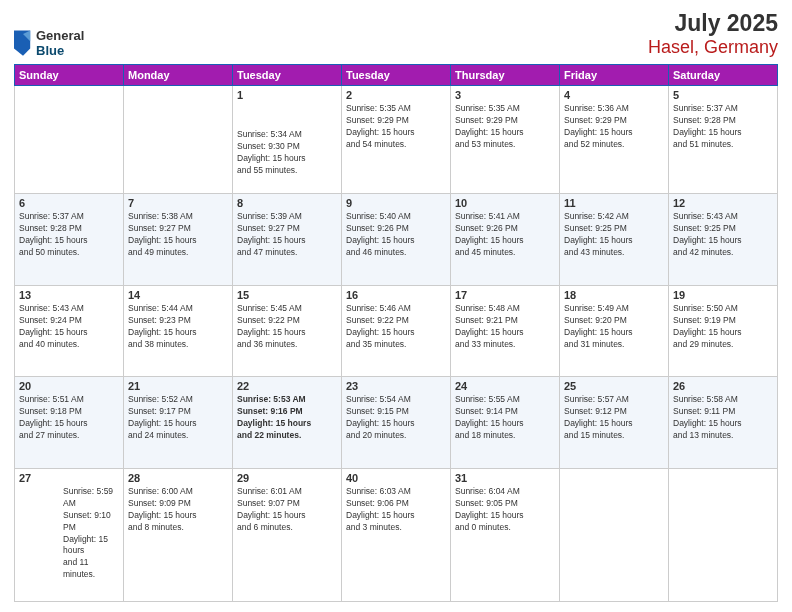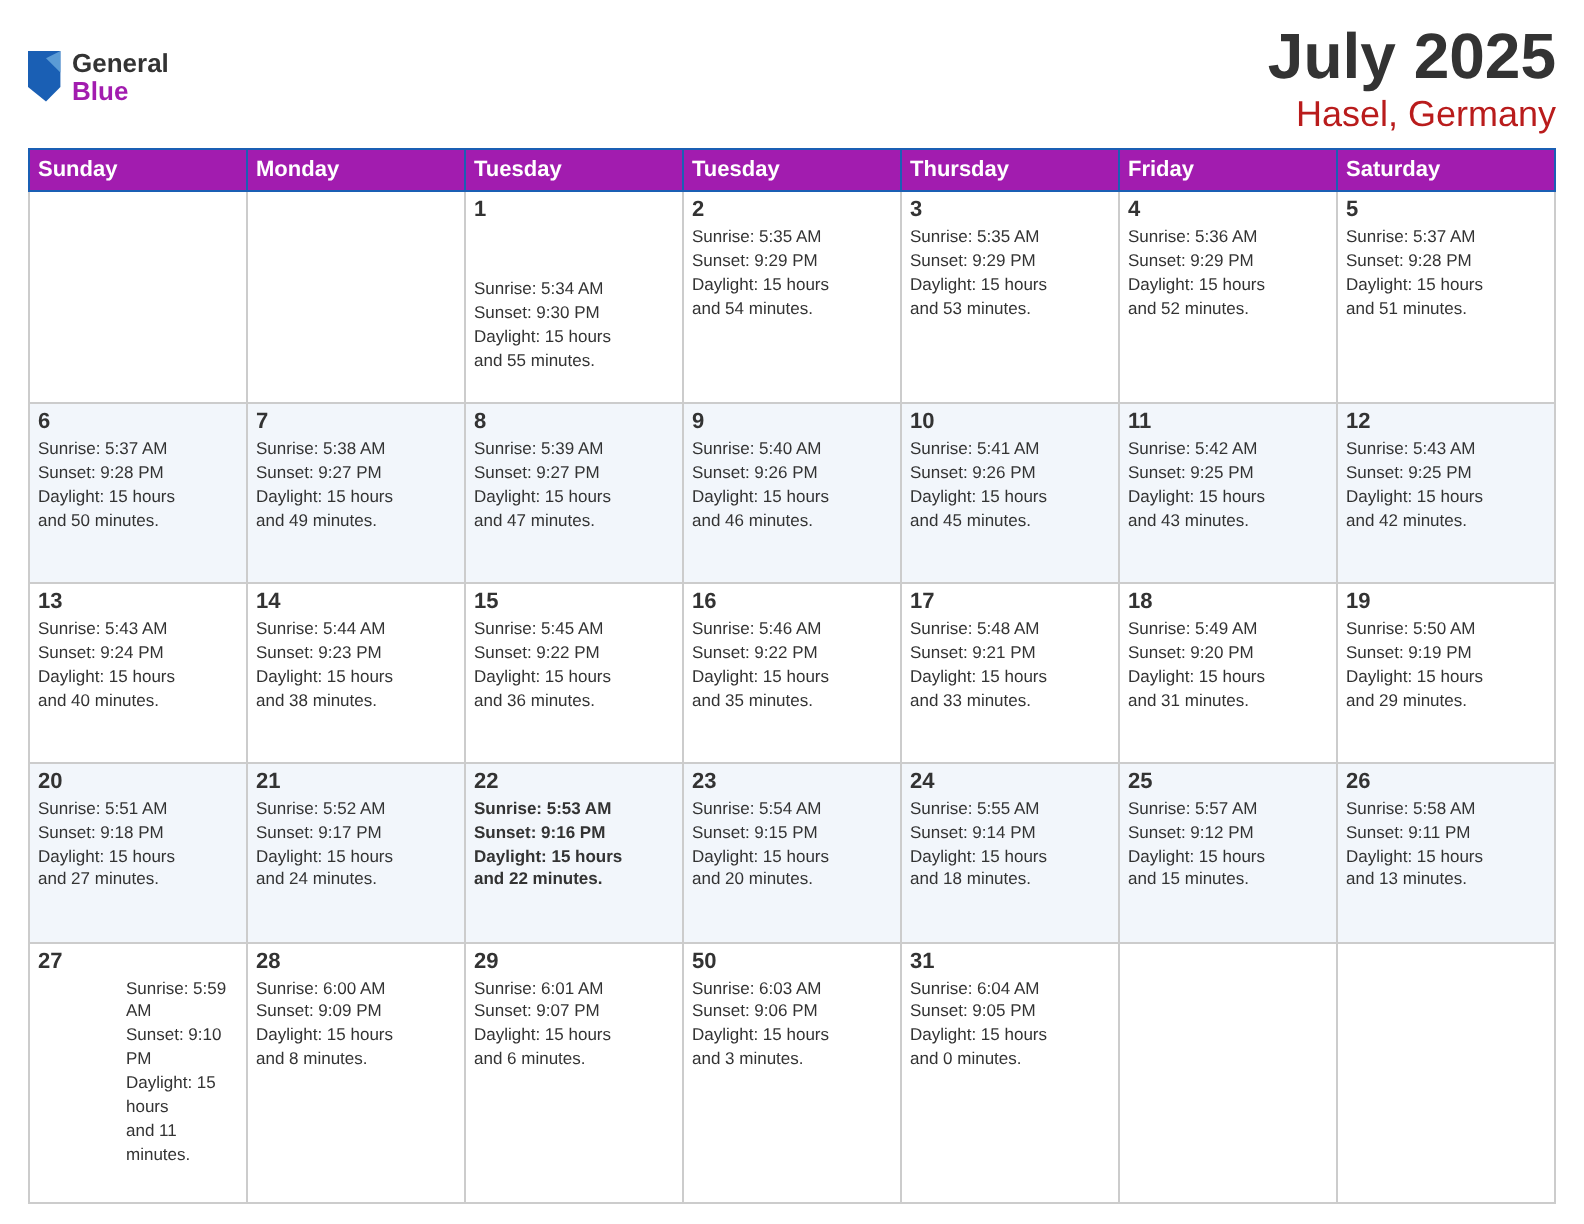--- a/index.html
+++ b/index.html
@@ -13,47 +13,47 @@
     .page {
       width: 792px;
       height: 612px;
       padding: 10px 14px;
       display: flex;
       flex-direction: column;
     }
     .header {
       display: flex;
       justify-content: space-between;
-      align-items: center;
+      align-items: flex-end;
       margin-bottom: 6px;
     }
     .logo {
       display: flex;
       align-items: center;
       gap: 2px;
     }
     .logo-text {
       display: flex;
       flex-direction: column;
       font-size: 13px;
       font-weight: bold;
       line-height: 1.1;
     }
     .logo-general { color: #333; }
-    .logo-blue { color: #a21caf; }
+    .logo-blue { color: #0c4a6e; }
     .logo-icon {
       width: 18px;
       height: 28px;
       margin-right: 2px;
     }
     .title-block {
       text-align: right;
     }
     .month-title {
-      font-size: 32px;
+      font-size: 23px;
       font-weight: bold;
       color: #333;
     }
     .location {
       font-size: 18px;
       color: #b91c1c;
     }
     .calendar {
       flex: 1;
       border: 1px solid #ccc;
@@ -340,21 +340,21 @@
 and 8 minutes.</div>
           </td>
           <td>
             <span class="day-num">29</span>
             <div class="day-info" style="white-space: pre-line;">Sunrise: 6:01 AM
 Sunset: 9:07 PM
 Daylight: 15 hours
 and 6 minutes.</div>
           </td>
           <td>
-            <span class="day-num">50</span>
+            <span class="day-num">40</span>
             <div class="day-info" style="white-space: pre-line;">Sunrise: 6:03 AM
 Sunset: 9:06 PM
 Daylight: 15 hours
 and 3 minutes.</div>
           </td>
           <td>
             <span class="day-num">31</span>
             <div class="day-info" style="white-space: pre-line;">Sunrise: 6:04 AM
 Sunset: 9:05 PM
 Daylight: 15 hours

